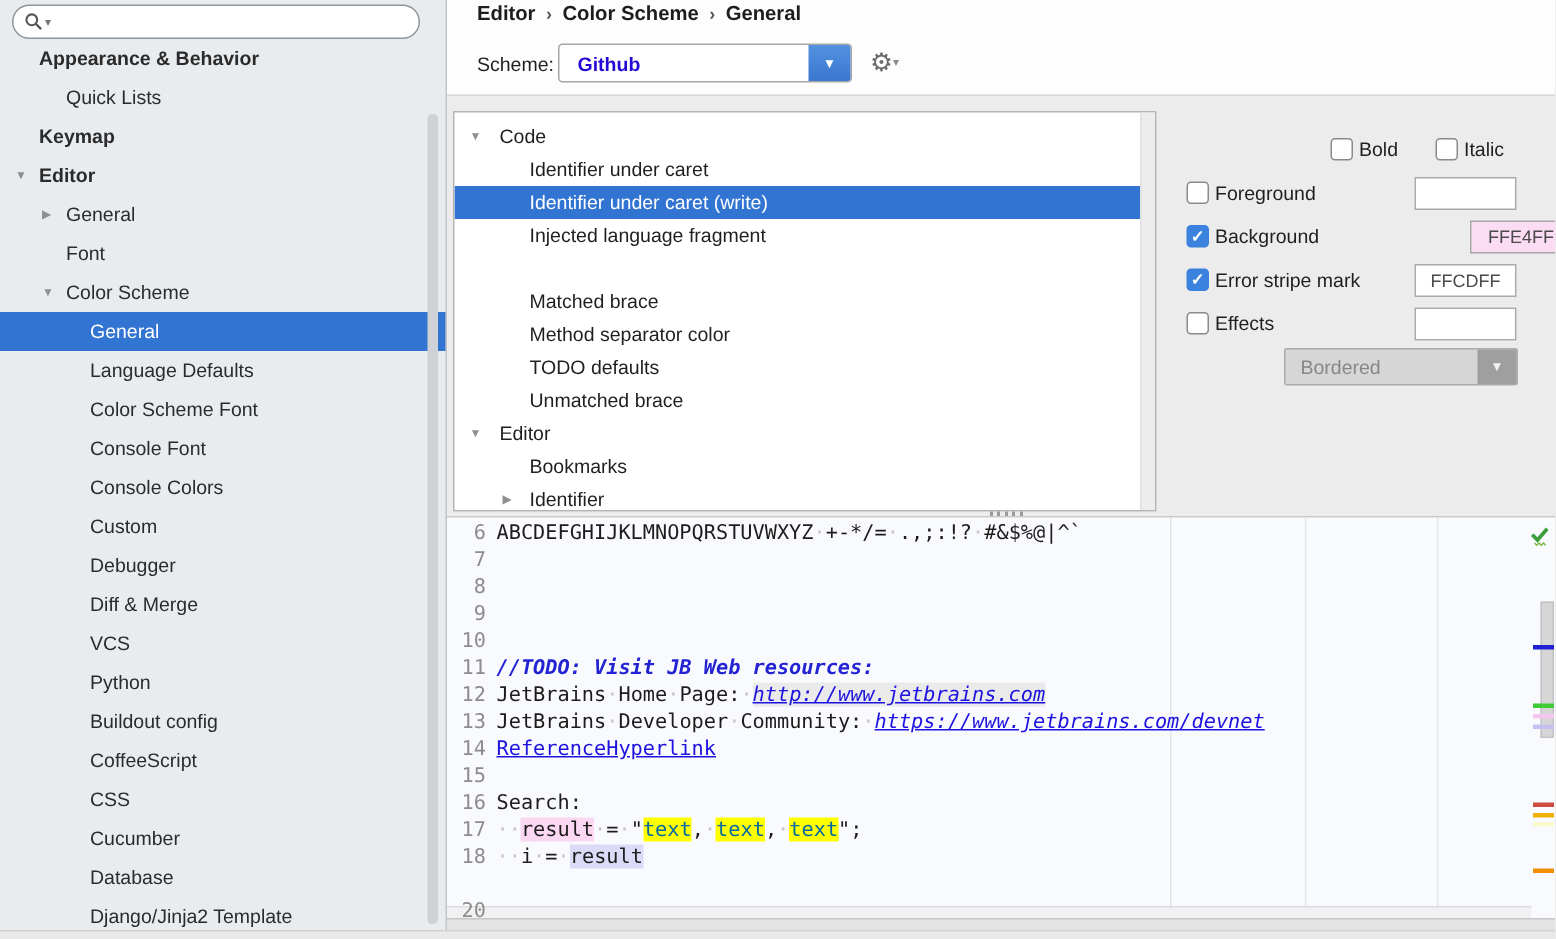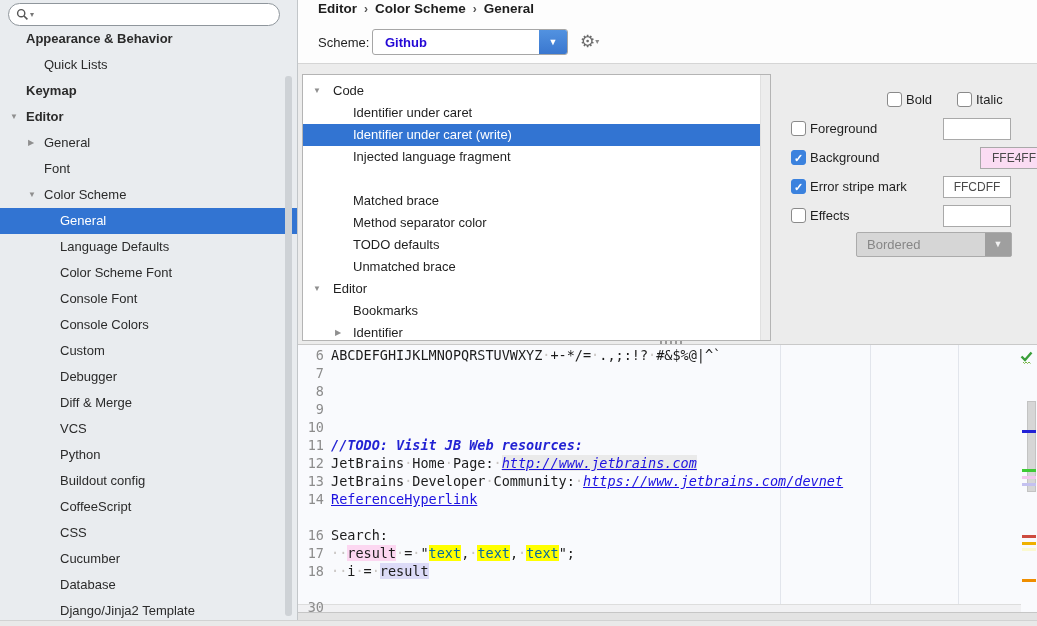--- a/index.html
+++ b/index.html
@@ -276,24 +276,25 @@
     </span>
   <div class="code-line" style="top: 1px;"><span class="gutter">6</span><span class="seg-p">ABCDEFGHIJKLMNOPQRSTUVWXYZ</span><span class="seg-ws">·</span><span class="seg-p">+-*/=</span><span class="seg-ws">·</span><span class="seg-p">.,;:!?</span><span class="seg-ws">·</span><span class="seg-p">#&amp;$%@|^`</span></div>
       <div class="code-line" style="top: 19px;"><span class="gutter">7</span></div>
       <div class="code-line" style="top: 37px;"><span class="gutter">8</span></div>
       <div class="code-line" style="top: 55px;"><span class="gutter">9</span></div>
       <div class="code-line" style="top: 73px;"><span class="gutter">10</span></div>
       <div class="code-line" style="top: 91px;"><span class="gutter">11</span><span class="seg-todo">//TODO: Visit JB Web resources:</span></div>
       <div class="code-line" style="top: 109px;"><span class="gutter">12</span><span class="seg-p">JetBrains</span><span class="seg-ws">·</span><span class="seg-p">Home</span><span class="seg-ws">·</span><span class="seg-p">Page:</span><span class="seg-ws">·</span><span class="seg-linkbg">http://www.jetbrains.com</span></div>
       <div class="code-line" style="top: 127px;"><span class="gutter">13</span><span class="seg-p">JetBrains</span><span class="seg-ws">·</span><span class="seg-p">Developer</span><span class="seg-ws">·</span><span class="seg-p">Community:</span><span class="seg-ws">·</span><span class="seg-link">https://www.jetbrains.com/devnet</span></div>
       <div class="code-line" style="top: 145px;"><span class="gutter">14</span><span class="seg-hyper">ReferenceHyperlink</span></div>
+      <div class="code-line" style="top: 163px;"><span class="gutter">15</span></div>
       <div class="code-line" style="top: 181px;"><span class="gutter">16</span><span class="seg-p">Search:</span></div>
       <div class="code-line" style="top: 199px;"><span class="gutter">17</span><span class="seg-ws">··</span><span class="seg-write">result</span><span class="seg-ws">·</span><span class="seg-p">=</span><span class="seg-ws">·</span><span class="seg-p">"</span><span class="seg-search">text</span><span class="seg-p">,</span><span class="seg-ws">·</span><span class="seg-search">text</span><span class="seg-p">,</span><span class="seg-ws">·</span><span class="seg-search">text</span><span class="seg-p">";</span></div>
       <div class="code-line" style="top: 217px;"><span class="gutter">18</span><span class="seg-ws">··</span><span class="seg-p">i</span><span class="seg-ws">·</span><span class="seg-p">=</span><span class="seg-ws">·</span><span class="seg-read">result</span></div>
-      <div class="code-line" style="top: 253px;"><span class="gutter">30</span></div>
+      <div class="code-line" style="top: 253px;"><span class="gutter">20</span></div>
       <div class="stripe-mark" style="top: 85px; background: rgb(34, 33, 214);"></div>
       <div class="stripe-mark" style="top: 124px; background: rgb(63, 202, 54);"></div>
       <div class="stripe-mark" style="top: 131px; background: rgb(243, 198, 238);"></div>
       <div class="stripe-mark" style="top: 138px; background: rgb(196, 193, 240);"></div>
       <div class="stripe-mark" style="top: 190px; background: rgb(205, 75, 63);"></div>
       <div class="stripe-mark" style="top: 197px; background: rgb(239, 177, 0);"></div>
       <div class="stripe-mark" style="top: 203px; background: rgb(251, 249, 208);"></div>
       <div class="stripe-mark" style="top: 234px; background: rgb(239, 142, 0);"></div>
     </section>
 

